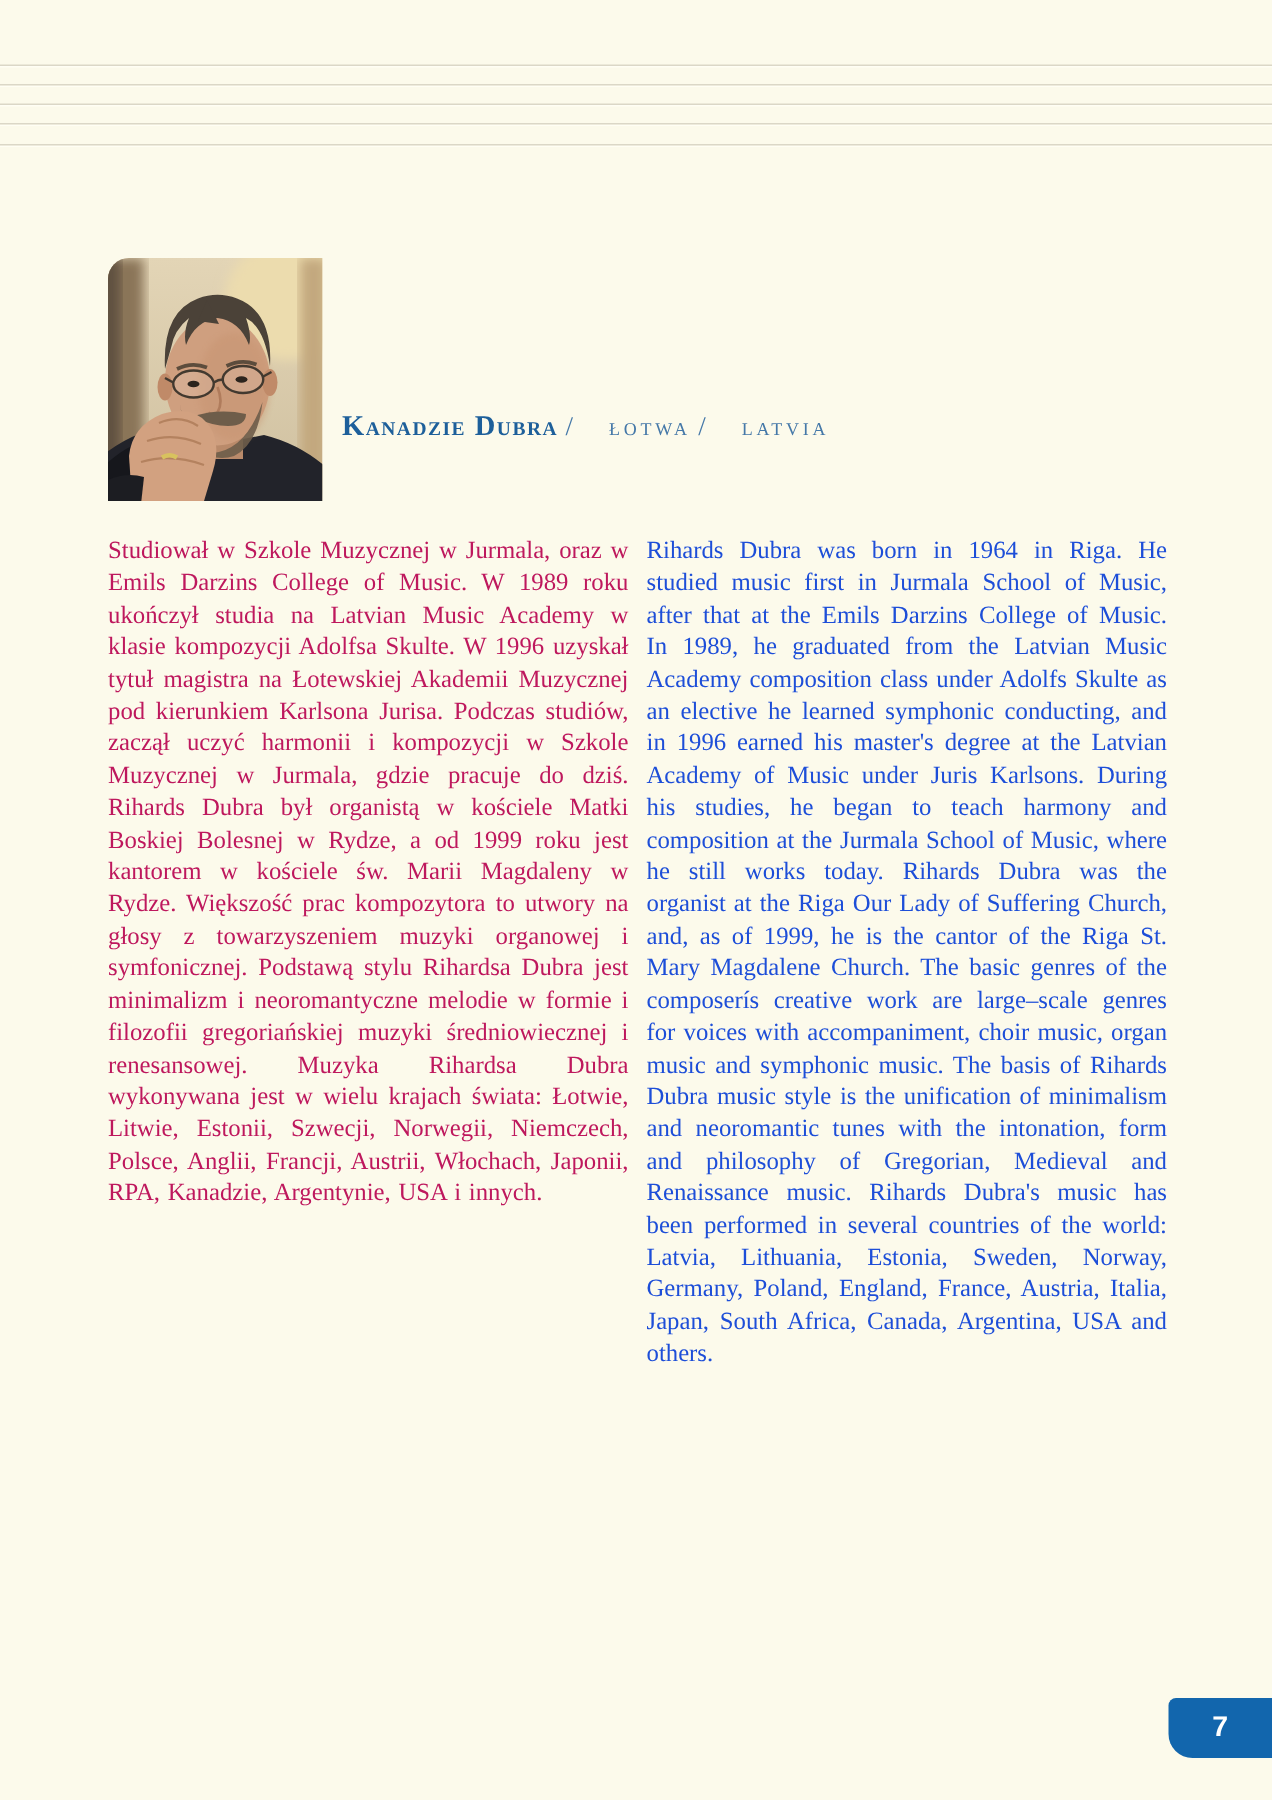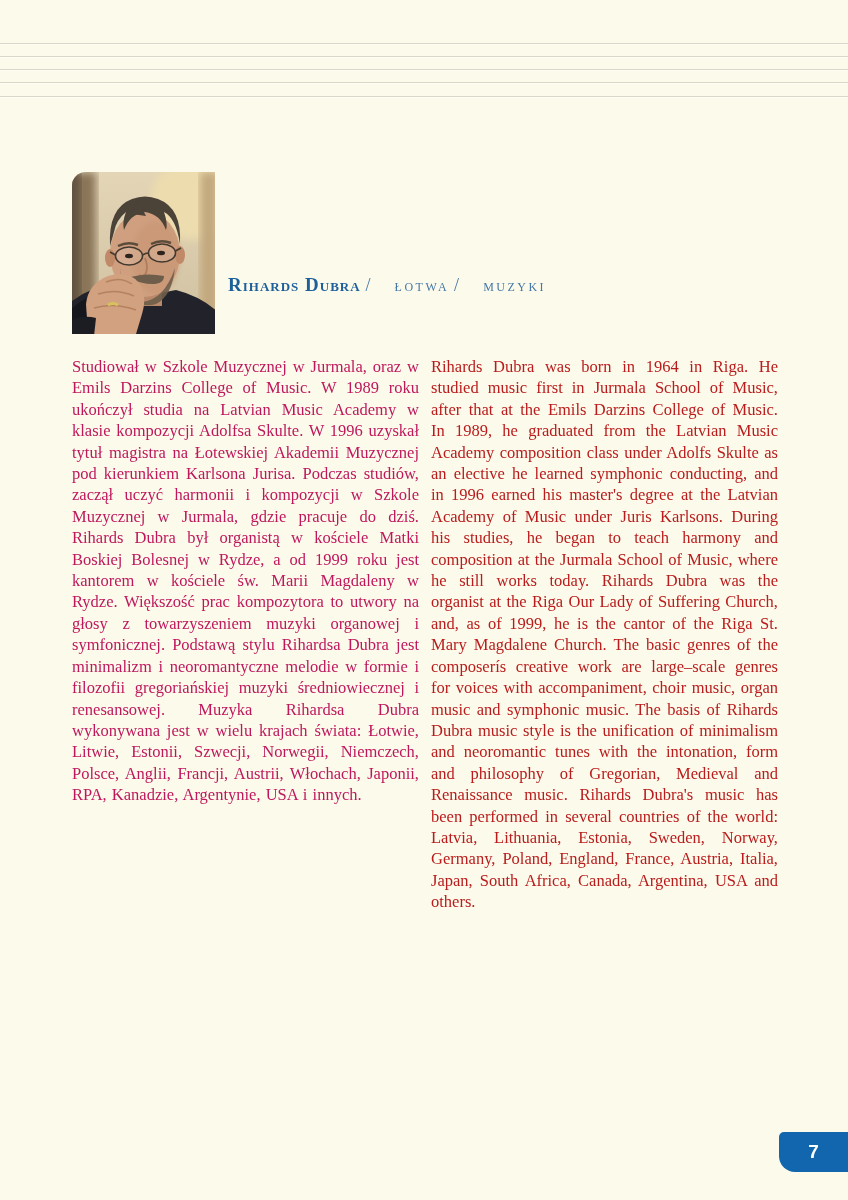--- a/index.html
+++ b/index.html
@@ -72,21 +72,21 @@
     gap: 12px;
   }
   .col {
     width: 347px;
     text-align: justify;
     font-size: 16.5px;
     line-height: 21.4px;
     word-spacing: 1px;
   }
   .col-pl { color: #be185d; }
-  .col-en { color: #b91c1c; }
+  .col-en { color: #1d4ed8; }
 
   
   .page-num-badge {
     position: absolute; right: 0; top: 1132px;
     width: 69px; height: 40px;
     background: #1266ad;
     border-radius: 5px 0 0 16px;
     display: flex; align-items: center; justify-content: center;
   }
   .page-num-badge span {
@@ -167,21 +167,21 @@
       <path d="M 34,110 Q 48,104 60,112" stroke="#b4825f" stroke-width="1.5" fill="none"></path>
       <path d="M 26,122 Q 44,116 62,124" stroke="#b4825f" stroke-width="1.5" fill="none"></path>
       <path d="M 22,136 Q 42,130 64,138" stroke="#b4825f" stroke-width="1.5" fill="none"></path>
       <path d="M 36,133 Q 41,130 46,133" stroke="#d8c25e" stroke-width="3" fill="none"></path>
 
       <path d="M -4,150 Q 10,142 24,146 L 22,164 L -4,164 Z" fill="#1c1d22"></path>
     </svg>
   </div>
 
   <div class="title-line">
-    <span class="t-name">Rihards Dubra</span><span class="t-sep">/</span><span class="t-locale">łotwa</span><span class="t-sep">/</span><span class="t-locale">muzyki</span>
+    <span class="t-name">Kanadzie Dubra</span><span class="t-sep">/</span><span class="t-locale">łotwa</span><span class="t-sep">/</span><span class="t-locale">latvia</span>
   </div>
 
   <div class="columns">
     <div class="col col-pl">Studiował w Szkole Muzycznej w Jurmala, oraz w Emils Darzins College of Music. W 1989 roku ukończył studia na Latvian Music Academy w klasie kompozycji Adolfsa Skulte. W 1996 uzyskał tytuł magistra na Łotewskiej Akademii Muzycznej pod kierunkiem Karlsona Jurisa. Podczas studiów, zaczął uczyć harmonii i kompozycji w Szkole Muzycznej w Jurmala, gdzie pracuje do dziś. Rihards Dubra był organistą w kościele Matki Boskiej Bolesnej w Rydze, a od 1999 roku jest kantorem w kościele św. Marii Magdaleny w Rydze. Większość prac kompozytora to utwory na głosy z towarzyszeniem muzyki organowej i symfonicznej. Podstawą stylu Rihardsa Dubra jest minimalizm i neoromantyczne melodie w formie i filozofii gregoriańskiej muzyki średniowiecznej i renesansowej. Muzyka Rihardsa Dubra wykonywana jest w wielu krajach świata: Łotwie, Litwie, Estonii, Szwecji, Norwegii, Niemczech, Polsce, Anglii, Francji, Austrii, Włochach, Japonii, RPA, Kanadzie, Argentynie, USA i innych.</div>
     <div class="col col-en">Rihards Dubra was born in 1964 in Riga. He studied music first in Jurmala School of Music, after that at the Emils Darzins College of Music. In 1989, he graduated from the Latvian Music Academy composition class under Adolfs Skulte as an elective he learned symphonic conducting, and in 1996 earned his master's degree at the Latvian Academy of Music under Juris Karlsons. During his studies, he began to teach harmony and composition at the Jurmala School of Music, where he still works today. Rihards Dubra was the organist at the Riga Our Lady of Suffering Church, and, as of 1999, he is the cantor of the Riga St. Mary Magdalene Church. The basic genres of the composerís creative work are large–scale genres for voices with accompaniment, choir music, organ music and symphonic music. The basis of Rihards Dubra music style is the unification of minimalism and neoromantic tunes with the intonation, form and philosophy of Gregorian, Medieval and Renaissance music. Rihards Dubra's music has been performed in several countries of the world: Latvia, Lithuania, Estonia, Sweden, Norway, Germany, Poland, England, France, Austria, Italia, Japan, South Africa, Canada, Argentina, USA and others.</div>
   </div>
 
   <div class="page-num-badge">
     <span>7</span>
   </div>

